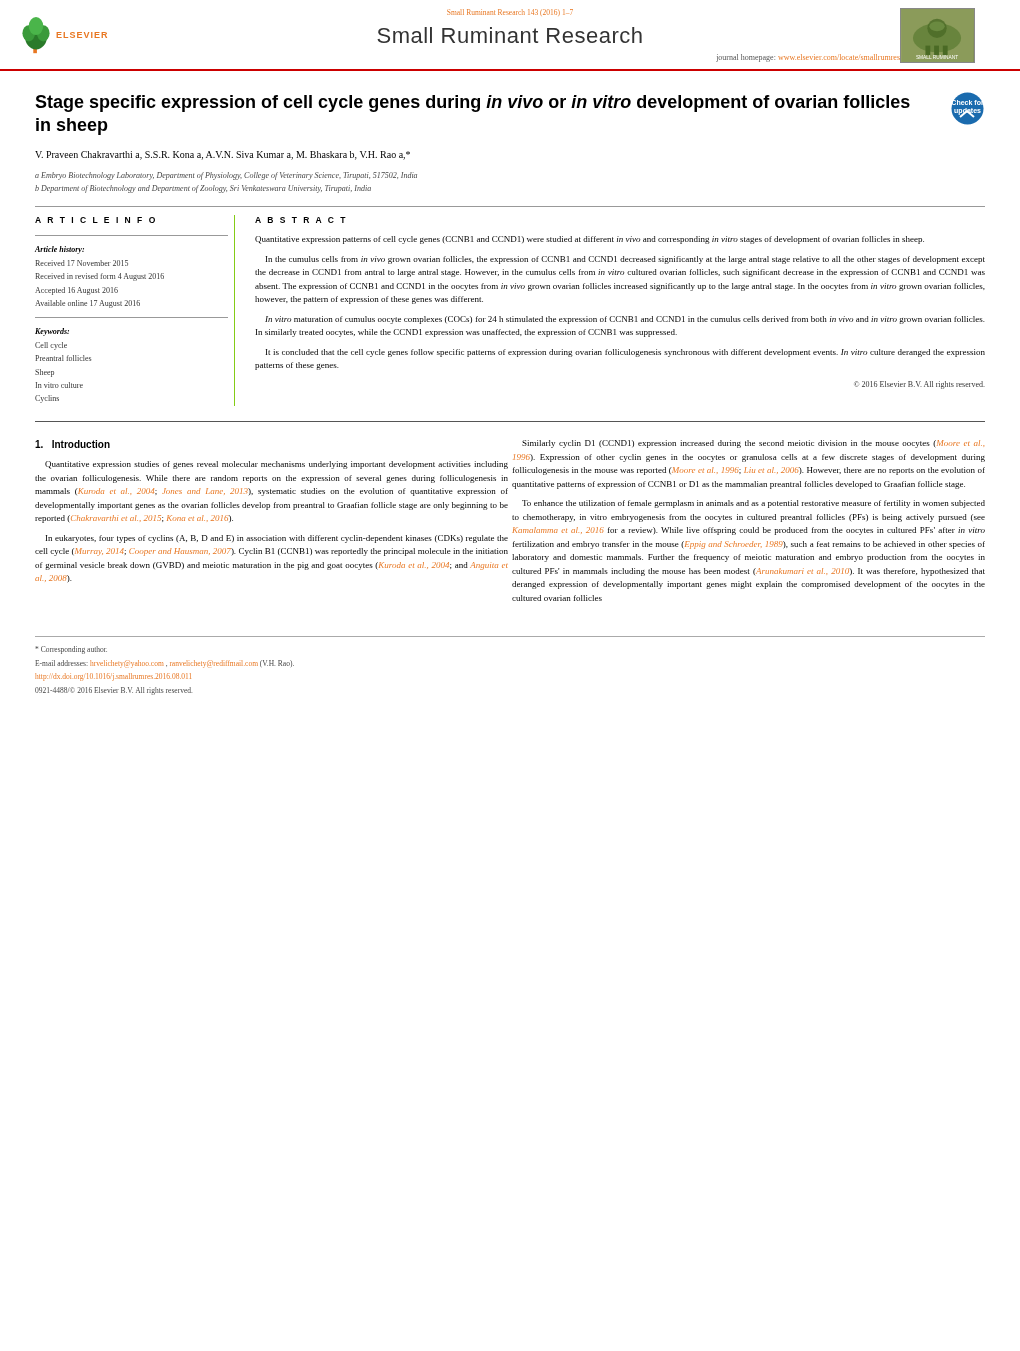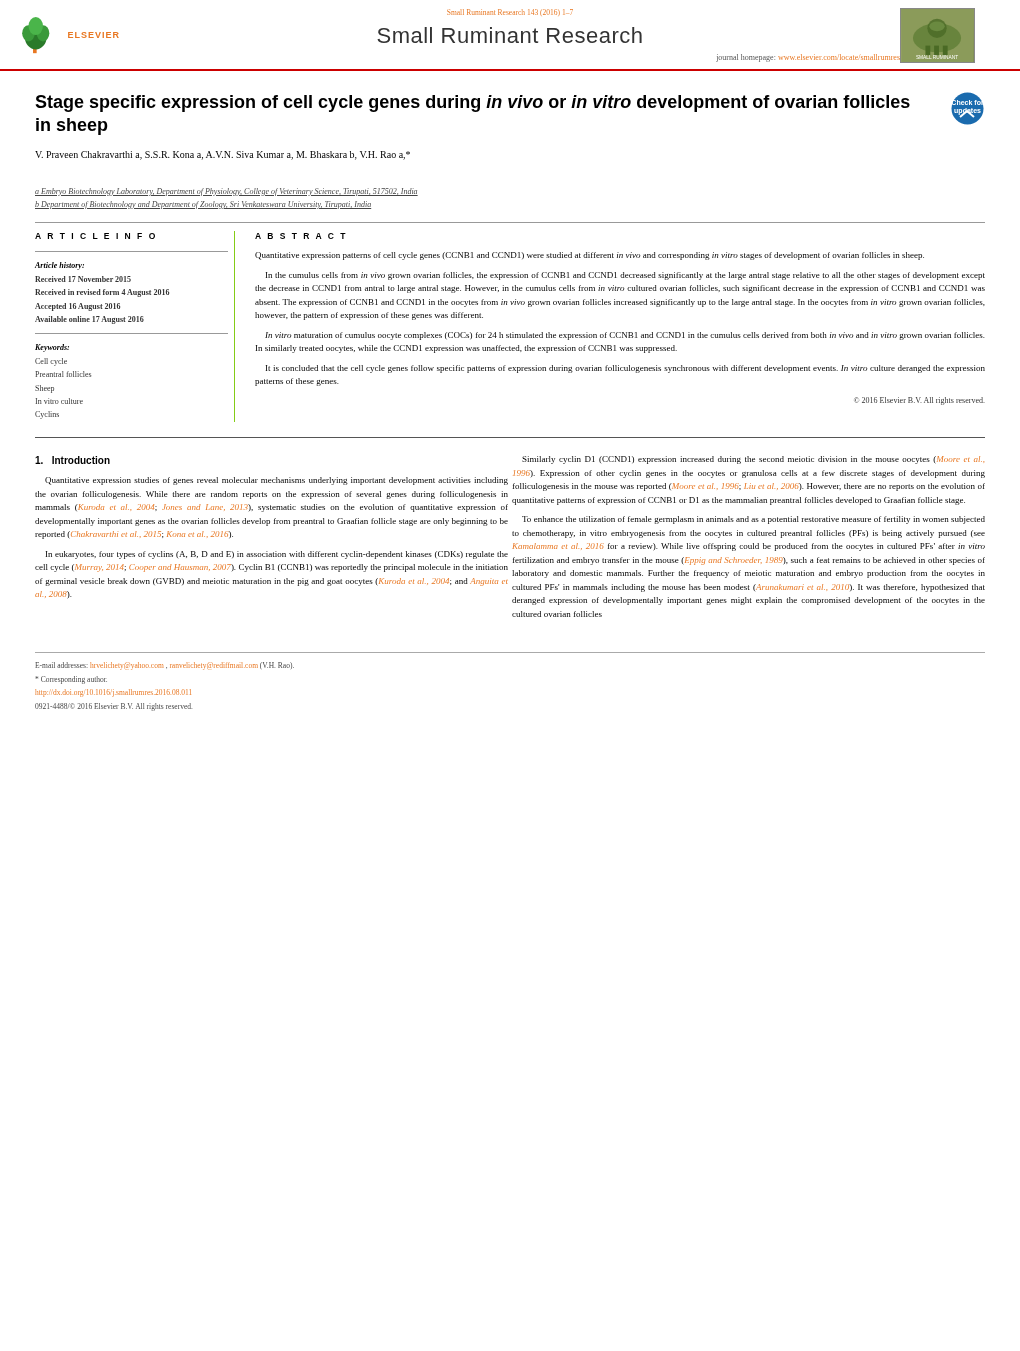--- a/index.html
+++ b/index.html
@@ -57,21 +57,21 @@
     }
 
     .journal-homepage a {
       color: #e87722;
       text-decoration: none;
     }
 
     .elsevier-logo {
       display: flex;
       align-items: center;
-      gap: 16px;
+      gap: 4px;
     }
 
     .elsevier-tree {
       width: 32px;
       height: 38px;
     }
 
     .elsevier-text {
       font-size: 9px;
       color: #e87722;
@@ -108,34 +108,33 @@
       flex: 1;
       padding-right: 20px;
     }
 
     .article-title em {
       font-style: italic;
     }
 
     .authors {
       font-size: 10px;
-      margin-bottom: 24px;
+      margin-bottom: 8px;
       color: #000;
     }
 
     .affiliations {
       font-size: 8px;
       color: #444;
       margin-bottom: 12px;
       font-style: italic;
     }
 
     .affiliation-line {
       margin-bottom: 2px;
-      text-decoration: underline;
     }
 
     hr.thin {
       border: none;
       border-top: 1px solid #999;
       margin: 8px 0;
     }
 
     
     .article-info-row {
@@ -169,21 +168,20 @@
       font-size: 8px;
       font-weight: bold;
       font-style: italic;
       margin-bottom: 3px;
     }
 
     .history-item {
       font-size: 8px;
       color: #333;
       margin-bottom: 2px;
-      font-weight: bold;
     }
 
     .keywords-label {
       font-size: 8px;
       font-weight: bold;
       font-style: italic;
       margin-top: 8px;
       margin-bottom: 3px;
     }
 
@@ -432,28 +430,28 @@
             Similarly cyclin D1 (CCND1) expression increased during the second meiotic division in the mouse oocytes (<a class="ref-link">Moore et al., 1996</a>). Expression of other cyclin genes in the oocytes or granulosa cells at a few discrete stages of development during folliculogenesis in the mouse was reported (<a class="ref-link">Moore et al., 1996</a>; <a class="ref-link">Liu et al., 2006</a>). However, there are no reports on the evolution of quantitative patterns of expression of CCNB1 or D1 as the mammalian preantral follicles developed to Graafian follicle stage.
           </p>
           <p>
             To enhance the utilization of female germplasm in animals and as a potential restorative measure of fertility in women subjected to chemotherapy, in vitro embryogenesis from the oocytes in cultured preantral follicles (PFs) is being actively pursued (see <a class="ref-link">Kamalamma et al., 2016</a> for a review). While live offspring could be produced from the oocytes in cultured PFs' after <em>in vitro</em> fertilization and embryo transfer in the mouse (<a class="ref-link">Eppig and Schroeder, 1989</a>), such a feat remains to be achieved in other species of laboratory and domestic mammals. Further the frequency of meiotic maturation and embryo production from the oocytes in cultured PFs' in mammals including the mouse has been modest (<a class="ref-link">Arunakumari et al., 2010</a>). It was therefore, hypothesized that deranged expression of developmentally important genes might explain the compromised development of the oocytes in the cultured ovarian follicles
           </p>
         </div>
       </div>
     </div>
 
     <div class="article-footer">
+      <div class="footnote-line">* Corresponding author.</div>
       <div class="footnote-line">
         <span>E-mail addresses:</span>
         <a class="footer-doi" href="#">hrvelichety@yahoo.com</a>
         <span>, </span>
         <a class="footer-doi" href="#">ranvelichety@rediffmail.com</a>
         <span>(V.H. Rao).</span>
       </div>
-      <div class="footnote-line">* Corresponding author.</div>
       <div class="footnote-line">
         <a class="footer-doi" href="#">http://dx.doi.org/10.1016/j.smallrumres.2016.08.011</a>
       </div>
       <div class="footnote-line">0921-4488/© 2016 Elsevier B.V. All rights reserved.</div>
     </div>
 
   </div>
 </div>
 
 </body></html>

